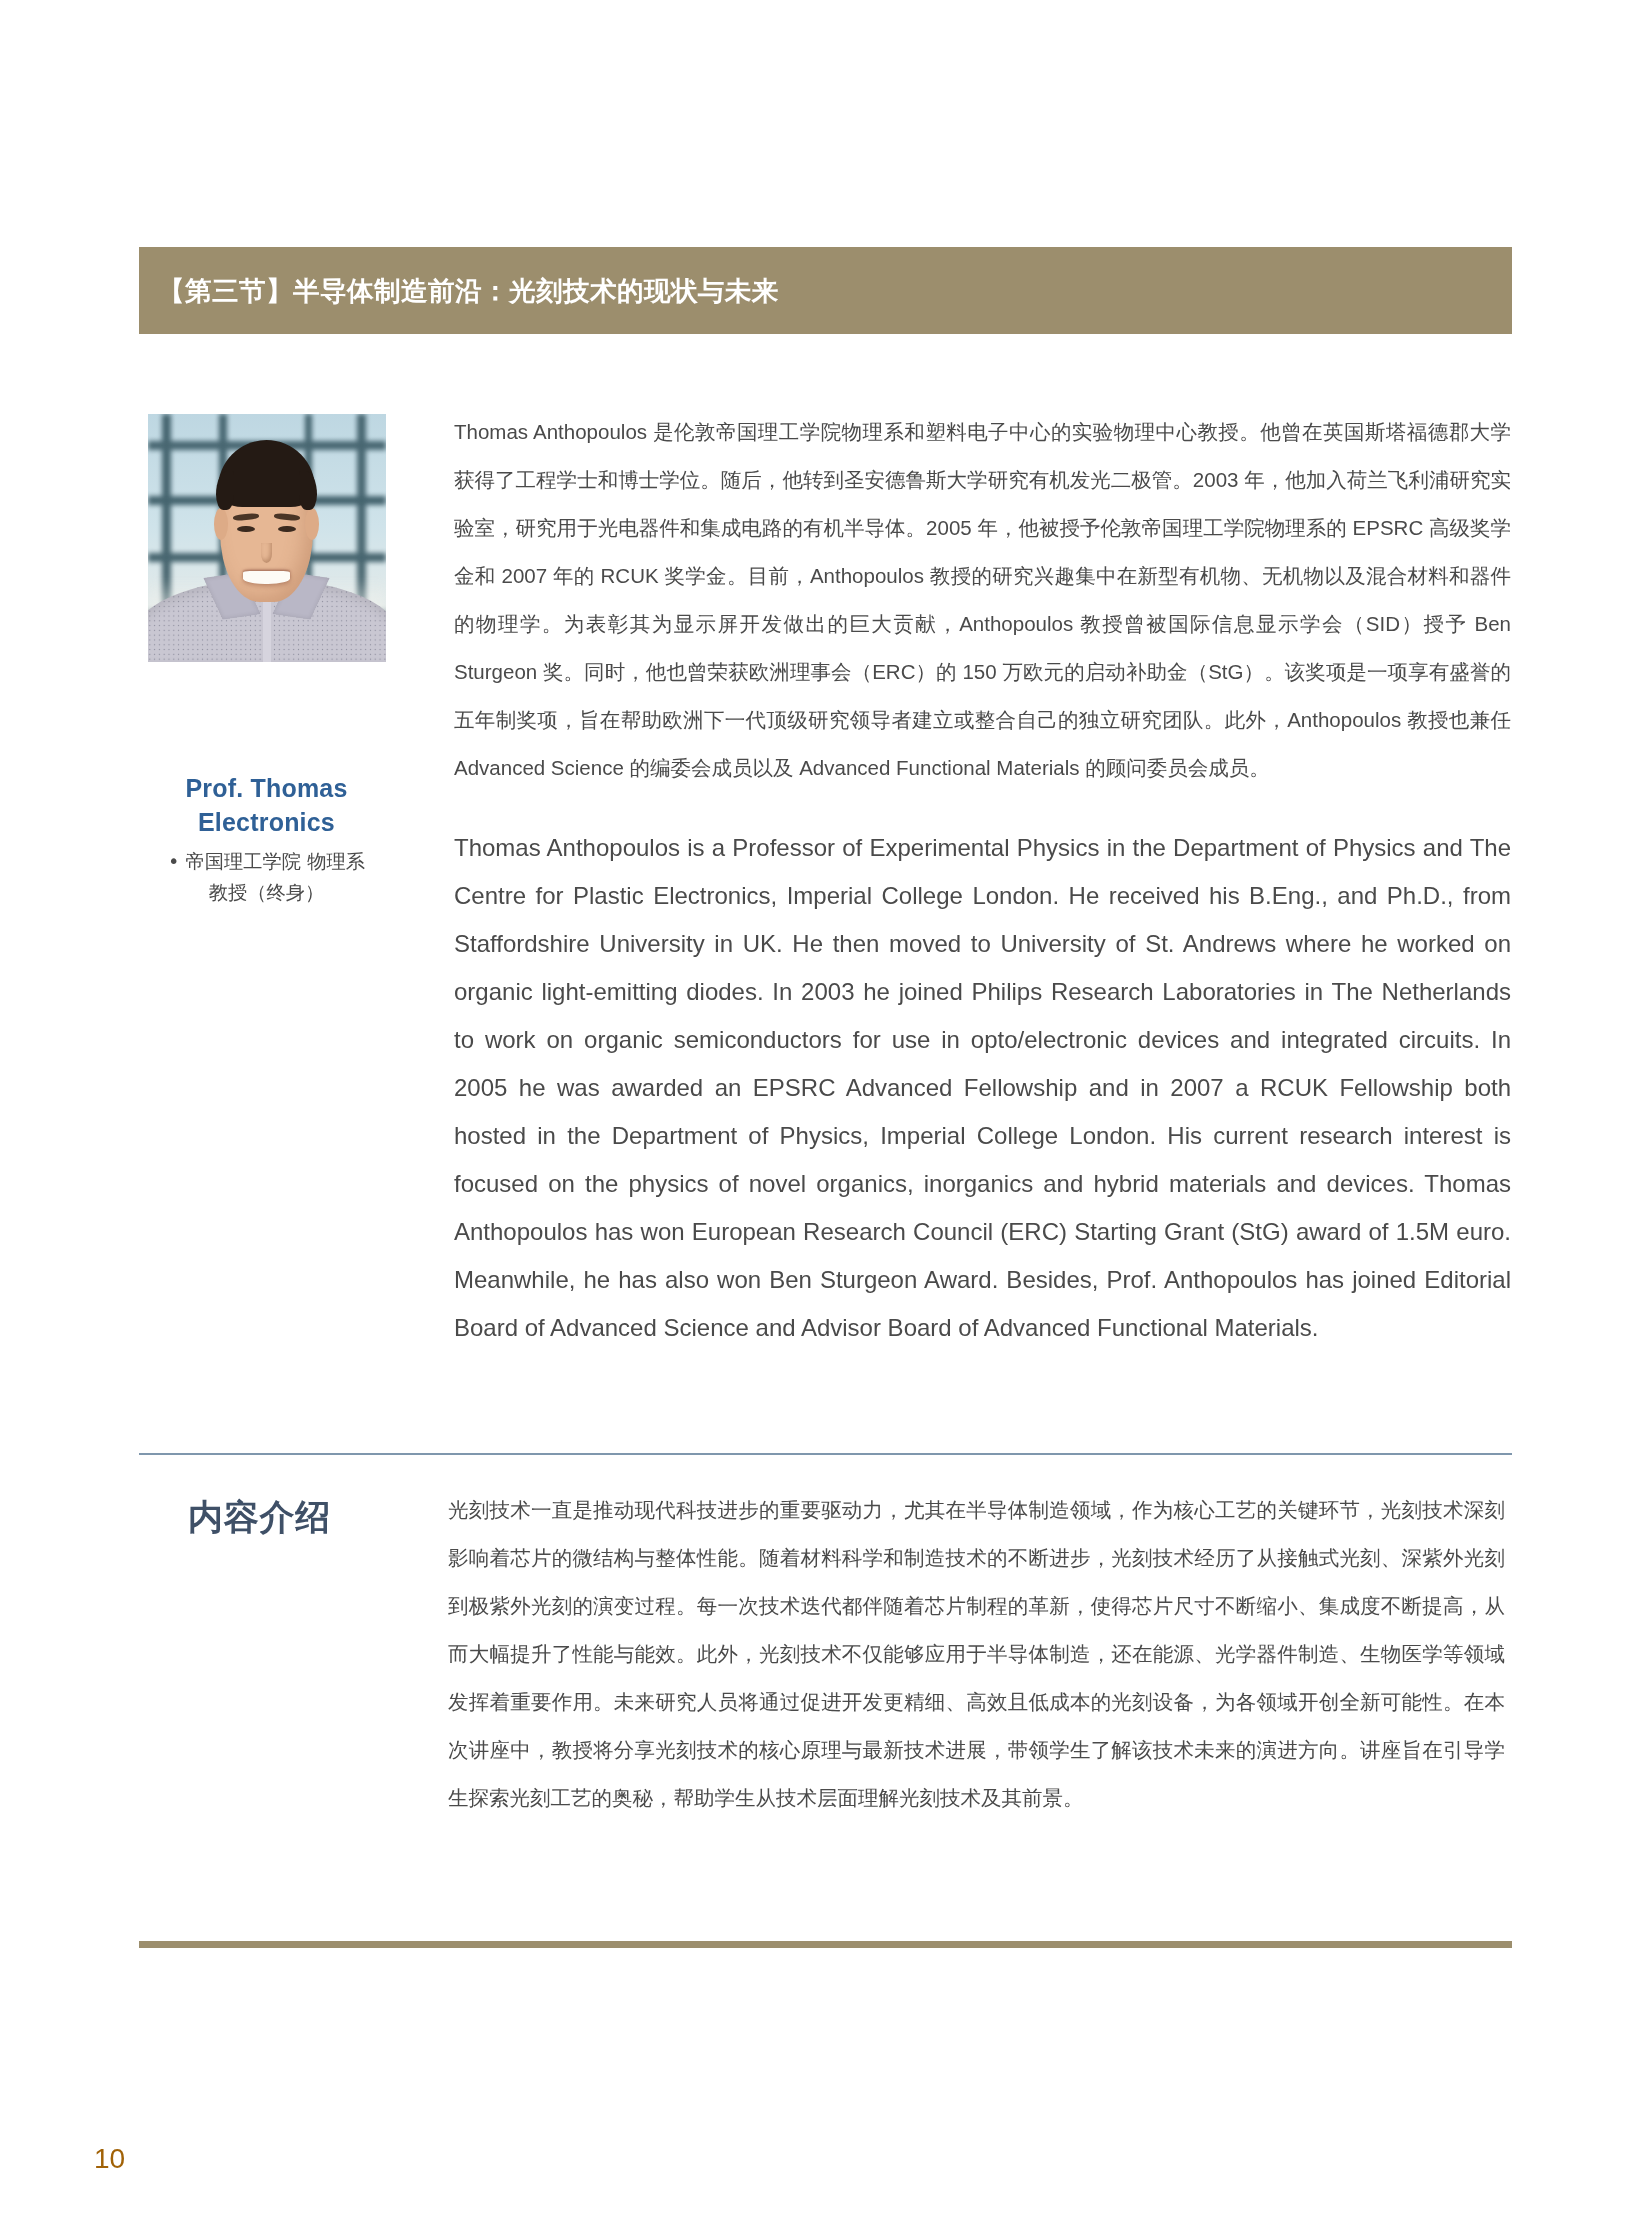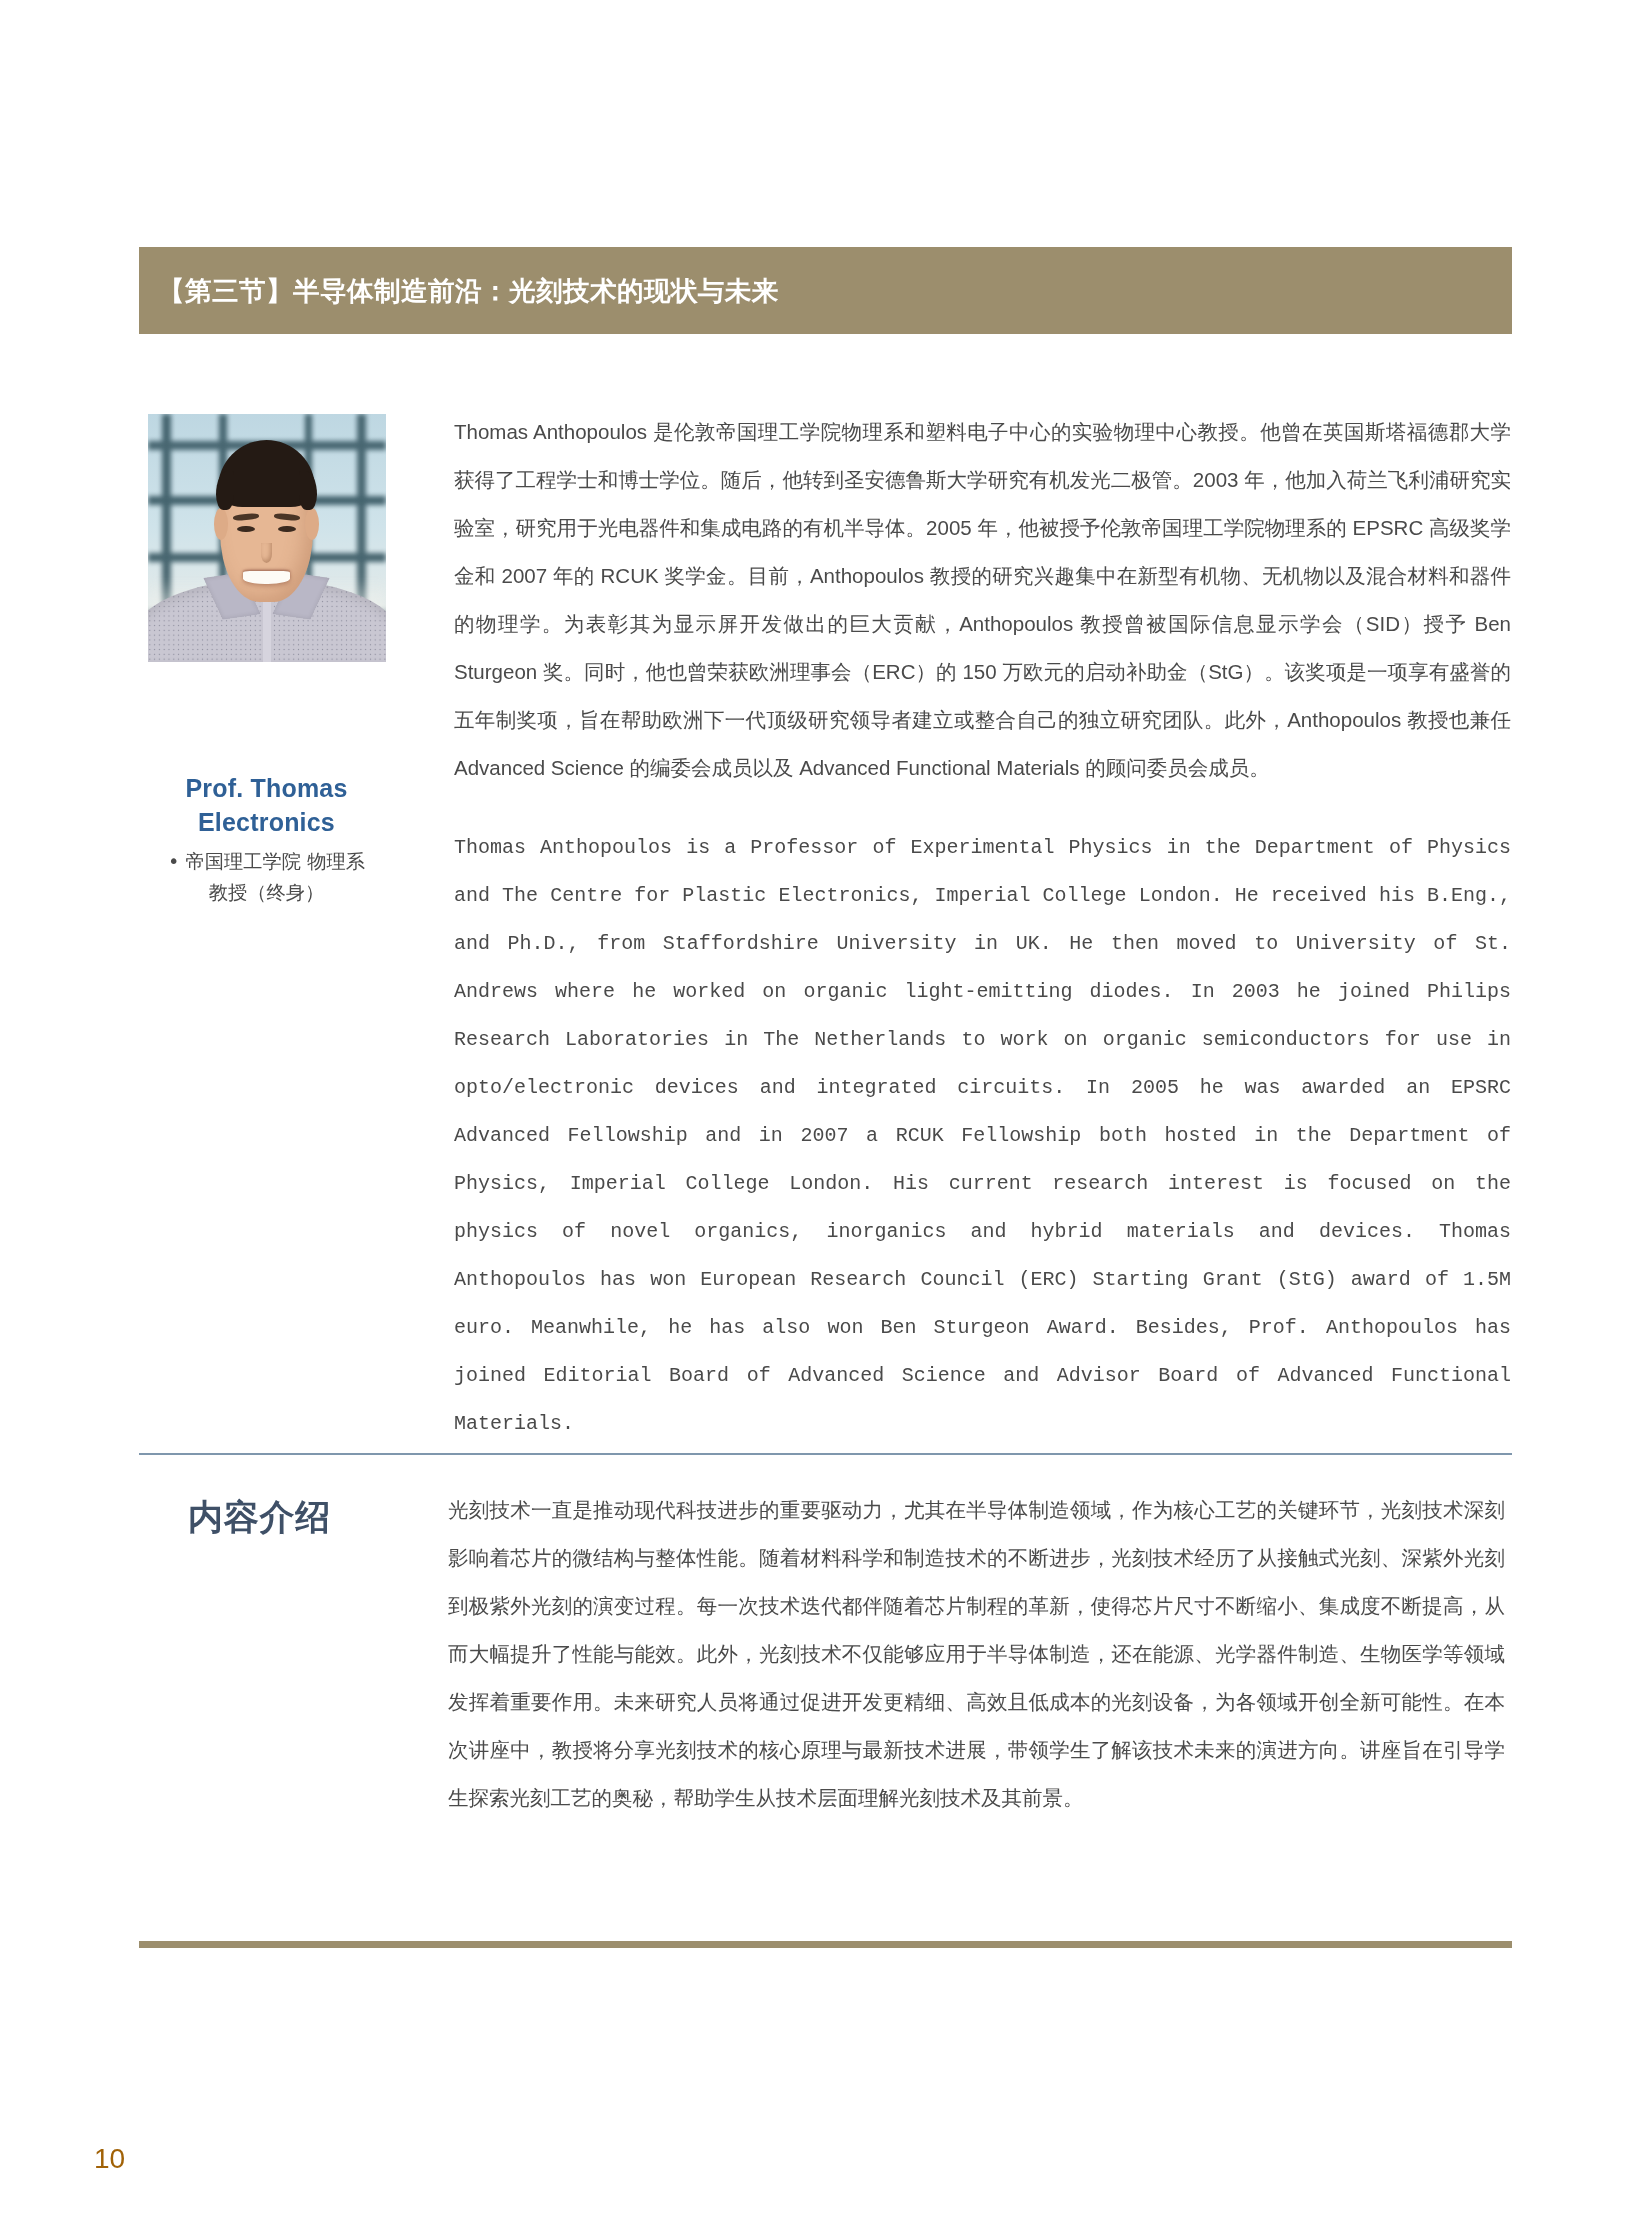--- a/index.html
+++ b/index.html
@@ -240,24 +240,24 @@
   }
   .para {
     color: #4a4a4a;
     font-size: 20.5px;
     line-height: 48px;
     text-align: justify;
     text-justify: inter-character;
     font-family: Liberation Sans, sans-serif;
   }
   .para.en {
-    font-family: Liberation Mono, monospace;
+    font-family: Liberation Sans, sans-serif;
     text-align: justify;
     margin-top: 32px;
-    font-size: 20px;
+    font-size: 24px;
   }
 
   
   .rule-blue {
     position: absolute;
     left: 139px;
     top: 1453px;
     width: 1373px;
     height: 2.4px;
     background: #7f97ad;

